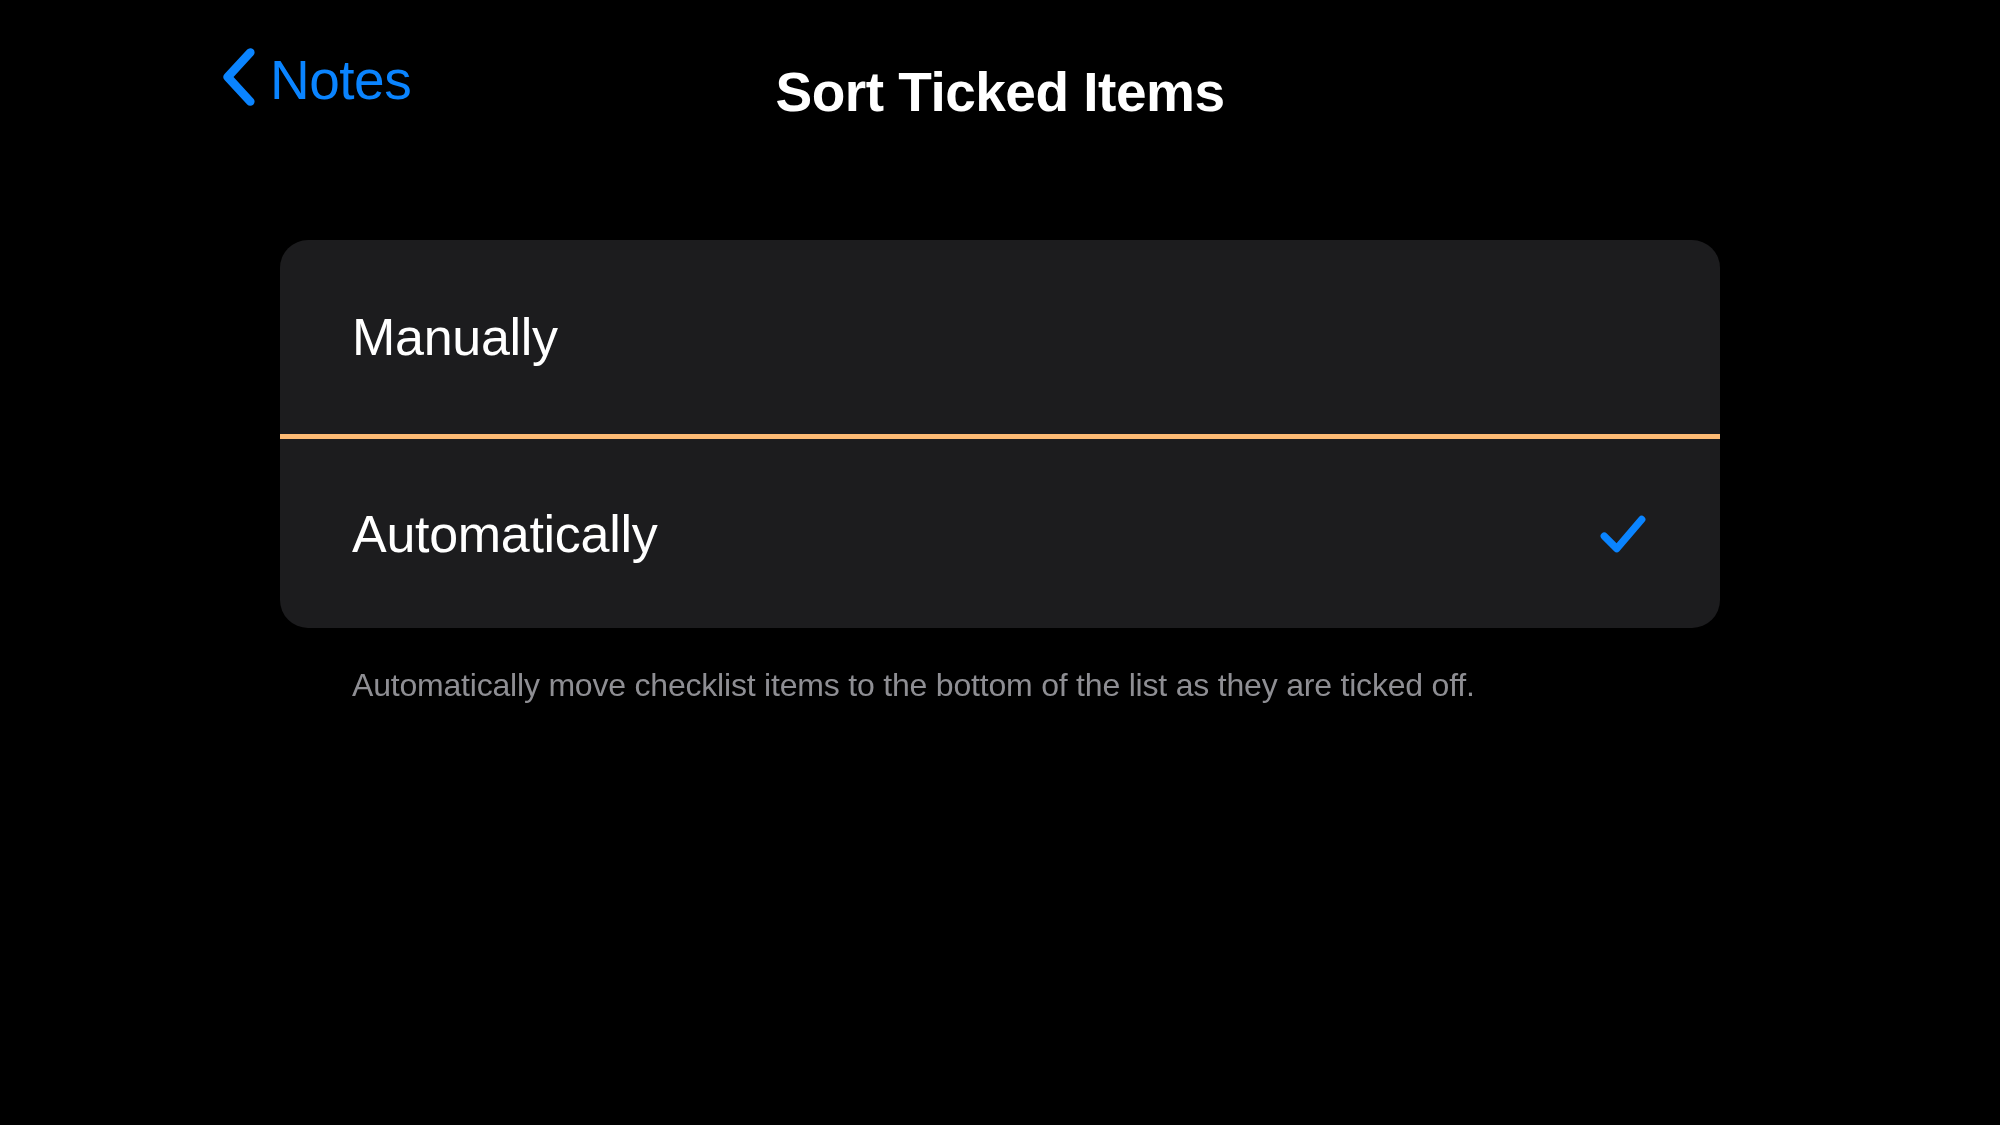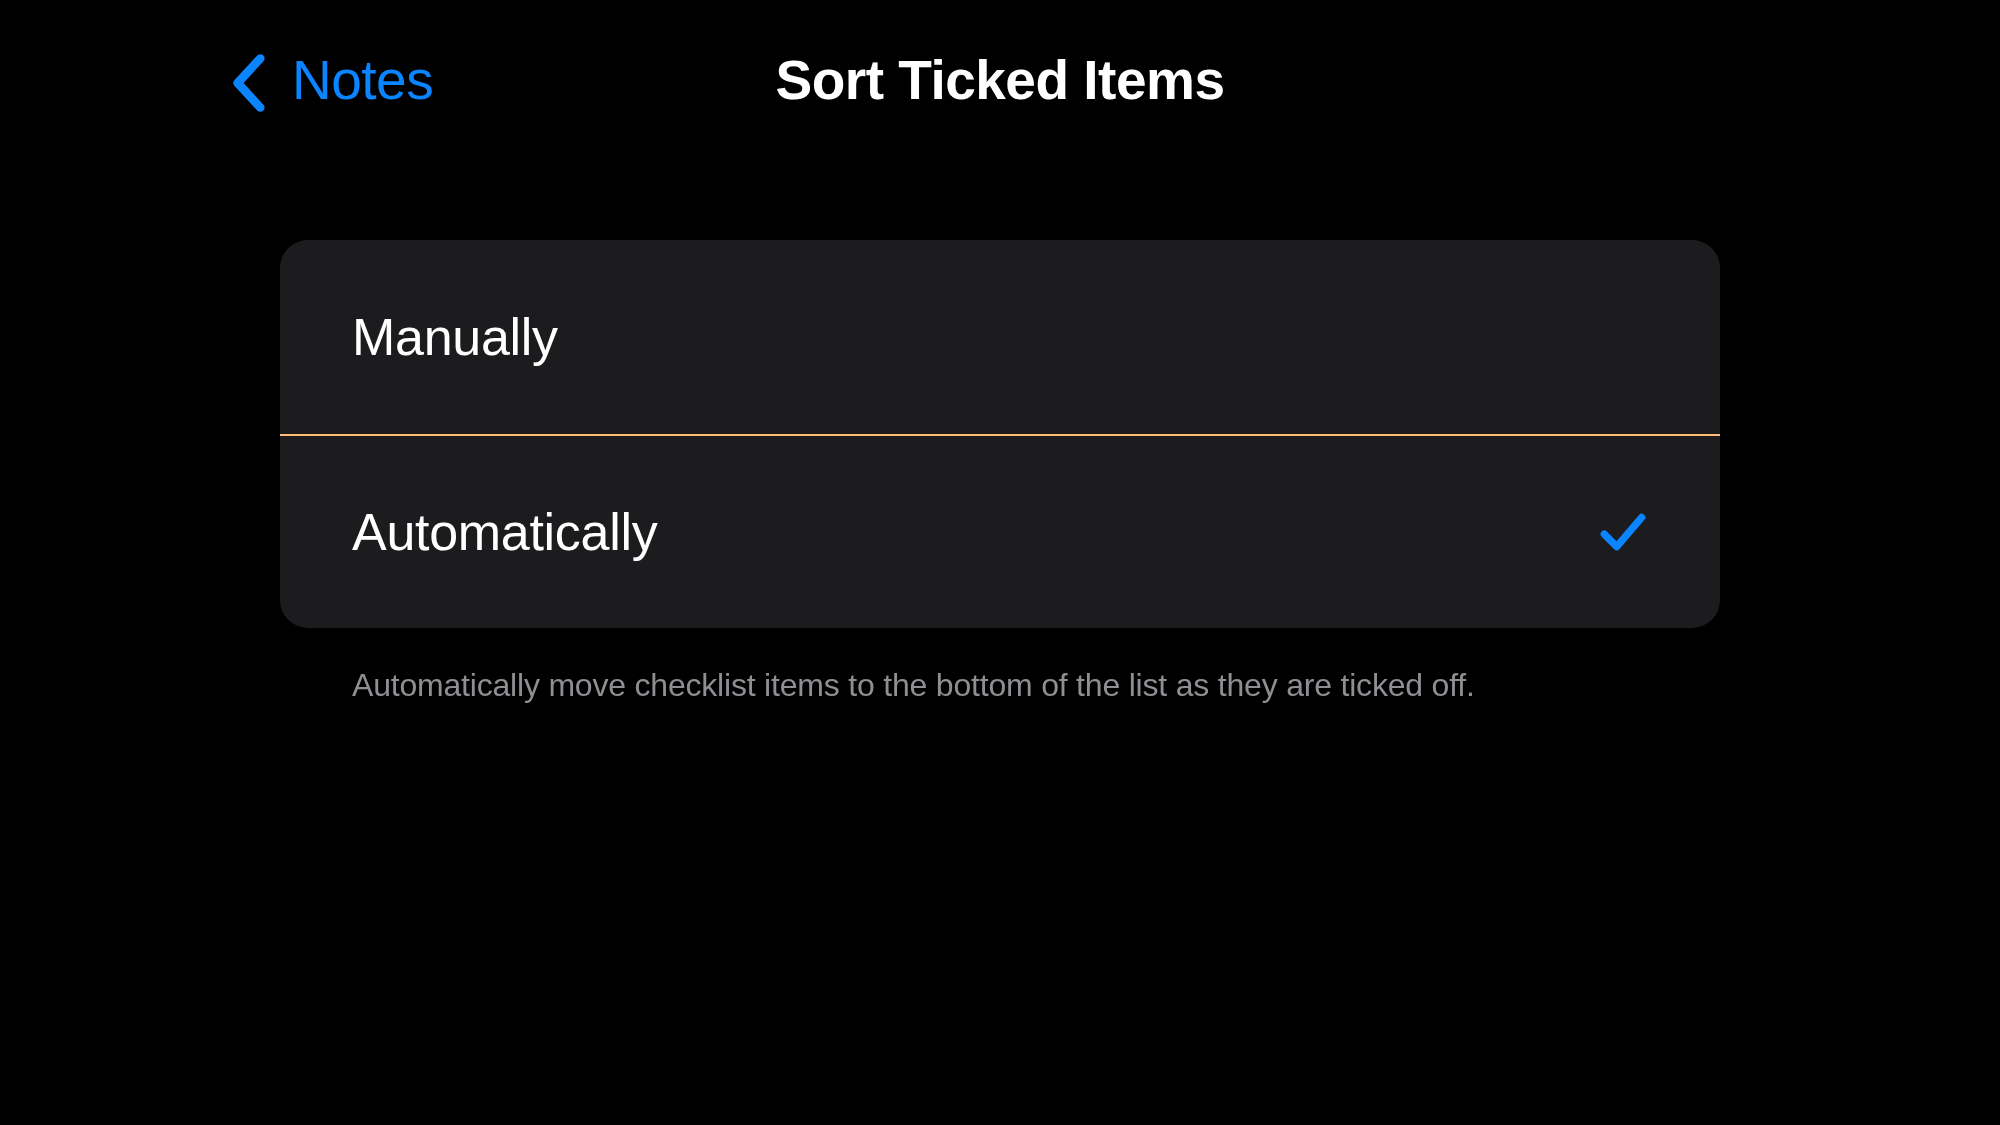--- a/index.html
+++ b/index.html
@@ -25,47 +25,46 @@
     .nav-bar {
       display: flex;
       align-items: center;
       padding: 48px 0 0 0;
       position: relative;
       height: 140px;
     }
     
     .back-button {
       display: flex;
-      align-items: flex-end;
+      align-items: flex-start;
       position: absolute;
-      left: 232px;
+      left: 222px;
       top: 48px;
       cursor: pointer;
       color: #0a84ff;
-      gap: 12px;
     }
     
     .back-chevron {
       width: 34px;
       height: 58px;
       margin-right: 14px;
     }
     
     .back-label {
       font-size: 55px;
       font-weight: 400;
       color: #0a84ff;
       letter-spacing: -0.5px;
     }
     
     .page-title {
       position: absolute;
       left: 50%;
       transform: translateX(-50%);
-      top: 48px;
+      top: 60px;
       font-size: 55px;
       font-weight: 600;
       color: #ffffff;
       letter-spacing: -0.5px;
     }
     
     .settings-group {
       margin: 100px auto 0 auto;
       width: 1440px;
       background: #1c1c1e;
@@ -76,21 +75,21 @@
     .setting-row {
       display: flex;
       align-items: center;
       justify-content: space-between;
       padding: 0 72px 0 72px;
       height: 194px;
       cursor: pointer;
     }
     
     .setting-row + .setting-row {
-      border-top: 2px solid #fdba74;
+      border-top: 5px solid #fdba74;
     }
     
     .setting-label {
       font-size: 52px;
       font-weight: 400;
       color: #ffffff;
       letter-spacing: -0.3px;
     }
     
     .checkmark {

